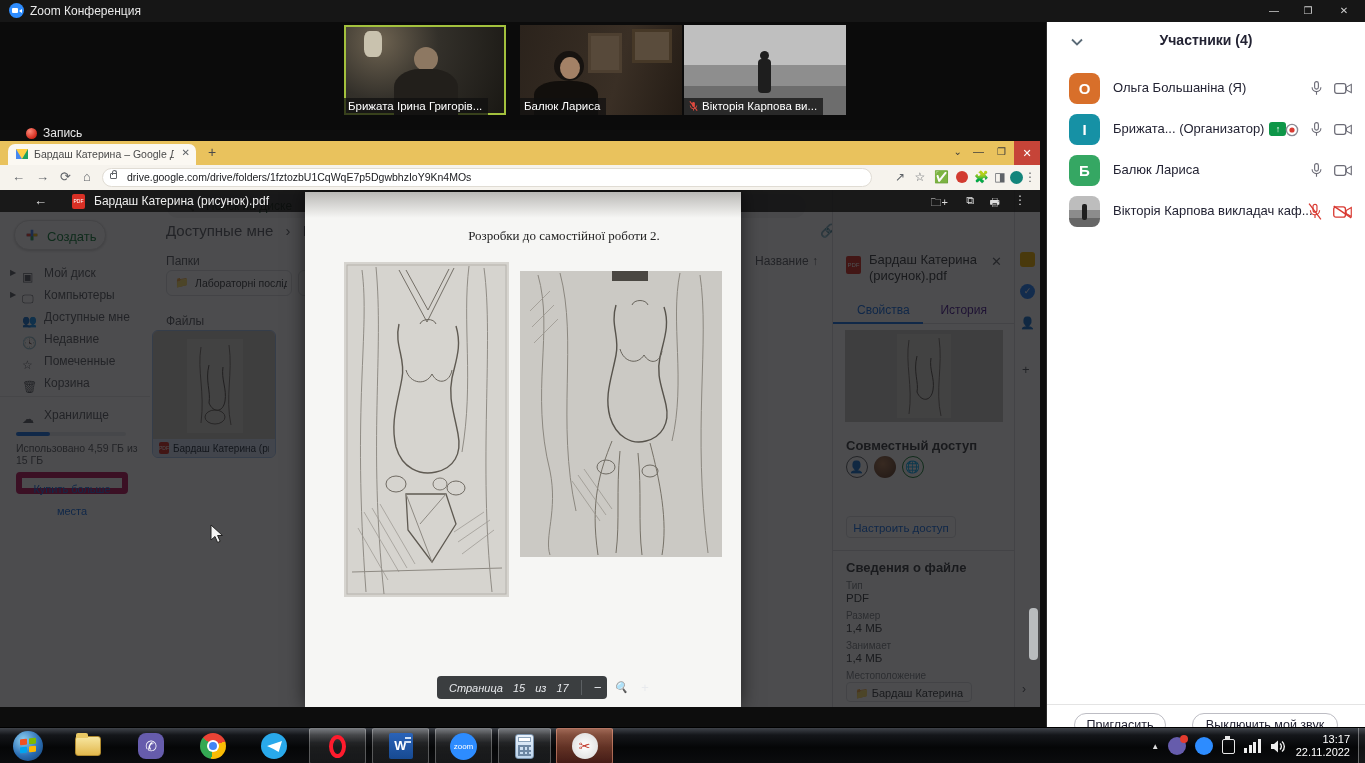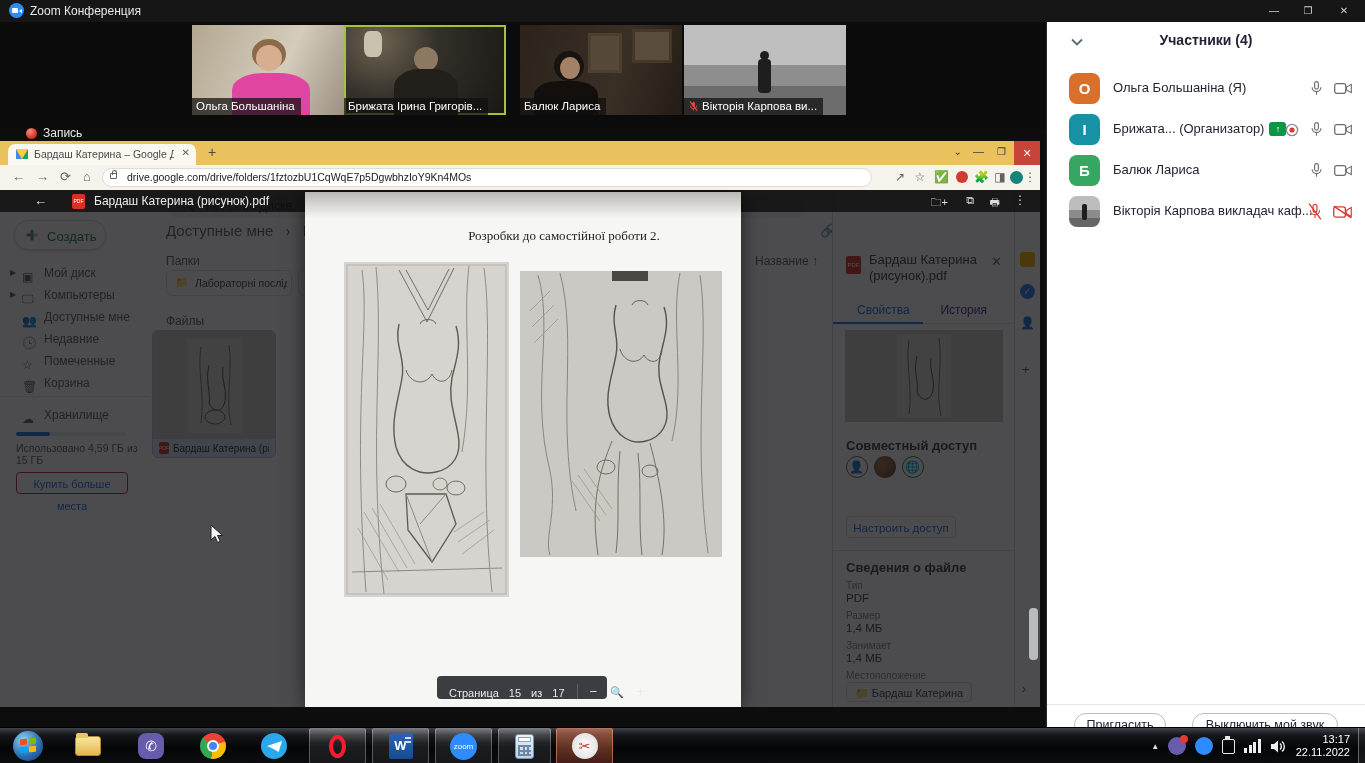--- a/index.html
+++ b/index.html
@@ -61,21 +61,21 @@
   .dv-side-item .si-ic { position:absolute; left:22px; top:4px; width:14px; height:14px; color:#5f6368; }
   .gray-txt { color:#5f6368; }
   #dim { position:absolute; left:0; top:0; width:1040px; height:517px; background:rgba(14,14,16,.74); }
 
   
   #pdf-header { position:absolute; left:0; top:0; width:1040px; height:22px; background:rgba(12,12,12,.8); color:#e8e8e8; }
   #openwith { position:absolute; left:478px; top:2px; height:18px; background:#3c4043; border:1px solid #5c6063; border-radius:2px; color:#e8eaed; font-size:10.5px; line-height:16px; padding:0 8px; }
   #pdf-page { position:absolute; left:305px; top:2px; width:436px; height:515px; background:#f6f6f4; box-shadow:0 0 18px rgba(0,0,0,.6); }
   #pdf-page:before { content:""; position:absolute; left:0; top:0; width:100%; height:26px; background:linear-gradient(#b9b8b5, rgba(255,255,255,0)); }
   #doc-title { position:absolute; left:0; top:36px; width:100%; text-align:center; font-family:"Liberation Serif", serif; font-size:13px; color:#1d1d1d;margin-left:41px; }
-  #pager { position:absolute; left:437px; top:486px; width:170px; height:23px; background:#3b3e40; border-radius:4px; color:#e8eaed; font-size:11px; display:flex; align-items:flex-end; }
+  #pager { position:absolute; left:437px; top:486px; width:170px; height:23px; background:#3b3e40; border-radius:4px; color:#e8eaed; font-size:11px; display:flex; align-items:center;font-style:italic; }
   #pdf-scroll { position:absolute; left:1029px; top:418px; width:9px; height:52px; background:#b9bcbe; border-radius:4px; }
 
   
   #taskbar { left:0; top:727px; width:1365px; height:36px; background:linear-gradient(#3f434a, #14161a 20%, #050607 55%, #0b0c0e); border-top:1px solid #000; }
   .tb-slot { position:absolute; top:0; width:52px; height:36px; display:flex; align-items:center; justify-content:center; }
   .tb-active { background:linear-gradient(rgba(255,255,255,.30), rgba(255,255,255,.10) 40%, rgba(255,255,255,.05)); border:1px solid rgba(255,255,255,.28); border-radius:2px; }
   .tb-snip { background:linear-gradient(rgba(243,140,100,.55), rgba(180,60,40,.35)); border:1px solid rgba(255,170,140,.5); border-radius:2px; }
   #tray { position:absolute; right:7px; top:0; height:36px; display:flex; align-items:center; gap:9px; }
   #clock { text-align:right; color:#fff; font-size:11px; line-height:13px; padding-right:8px; }
   #show-desktop { position:absolute; right:0; top:0; width:7px; height:36px; border-left:1px solid rgba(255,255,255,.35); background:rgba(255,255,255,.05); }
@@ -90,28 +90,20 @@
   <div class="abs" id="zoom-titlebar">
     <span class="zlogo"></span>
     <span class="ttl">Zoom Конференция</span>
     <span class="wbtn" style="right:78px">—</span>
     <span class="wbtn" style="right:44px">❐</span>
     <span class="wbtn" style="right:8px">✕</span>
   </div>
 
   <div class="abs" id="video-strip">
 
-    <div class="vthumb" style="left:192px; background:linear-gradient(115deg,#b3a78f,#d4ccbd 55%,#95897a)">
-      <div class="head" style="left:60px;top:14px;width:34px;height:30px;background:#8a6a48"></div>
-      <div class="head" style="left:64px;top:20px;width:26px;height:26px;background:#d8ae90"></div>
-      <div class="torso" style="left:40px;top:48px;width:78px;height:42px;background:#e0459f"></div>
-      <div class="vlabel">
-          <span>Ольга Большаніна</span>
-        </div>
-    </div>
 
     <div class="vthumb active-border" style="left:344px; background:radial-gradient(circle at 22% 18%, #6e6351, #33302a 40%, #191713)">
       <div class="head" style="left:70px;top:22px;width:24px;height:24px;background:#8d7862"></div>
       <div class="torso" style="left:50px;top:44px;width:64px;height:46px;background:#221f1b"></div>
       <div class="head" style="left:20px;top:6px;width:18px;height:26px;background:#c9c2ae;border-radius:30%"></div>
       <div class="vlabel">
           <span>Брижата Ірина Григорів...</span>
         </div>
     </div>
 
@@ -202,21 +194,21 @@
         <div class="dv-side-item" style="top:138px"><span class="si-ic">🕓</span><span>Недавние</span></div>
         <div class="dv-side-item" style="top:160px"><span class="si-ic">☆</span><span>Помеченные</span></div>
         <div class="dv-side-item" style="top:182px"><span class="si-ic">🗑</span><span>Корзина</span></div>
         <div class="abs" style="left:0;top:206px;width:150px;border-top:1px solid #e8e8e8"></div>
         <div class="dv-side-item" style="top:214px"><span class="si-ic">☁</span><span>Хранилище</span></div>
         <div class="abs" style="left:16px;top:242px;width:110px;height:4px;background:#e8eaed;border-radius:2px">
           <div style="width:34px;height:4px;background:#1a73e8;border-radius:2px"></div>
         </div>
         <div class="abs gray-txt" style="left:16px;top:252px;font-size:10.5px">Использовано 4,59 ГБ из</div>
         <div class="abs gray-txt" style="left:16px;top:264px;font-size:10.5px">15 ГБ</div>
-        <div class="abs" style="left:16px;top:282px;width:112px;height:22px;border:1px solid #be185d;border-radius:4px;text-align:center;line-height:22px;font-size:11px;color:#1a73e8">Купить больше места</div>
+        <div class="abs" style="left:16px;top:282px;width:112px;height:22px;border:6px solid #be185d;border-radius:4px;text-align:center;line-height:22px;font-size:11px;color:#1a73e8">Купить больше места</div>
 
         <div class="abs" style="left:166px;top:32px;font-size:15px;color:#5f6368">
           <span>Доступные мне</span>
           <span style="margin:0 8px">›</span>
           <span>Рисунок, ДГ-2...</span>
         </div>
         <div class="abs" style="left:820px;top:33px;display:flex;gap:13px;color:#5f6368;font-size:13px">
           <span>🔗</span>
           <span>👤+</span>
           <span>👁</span>

